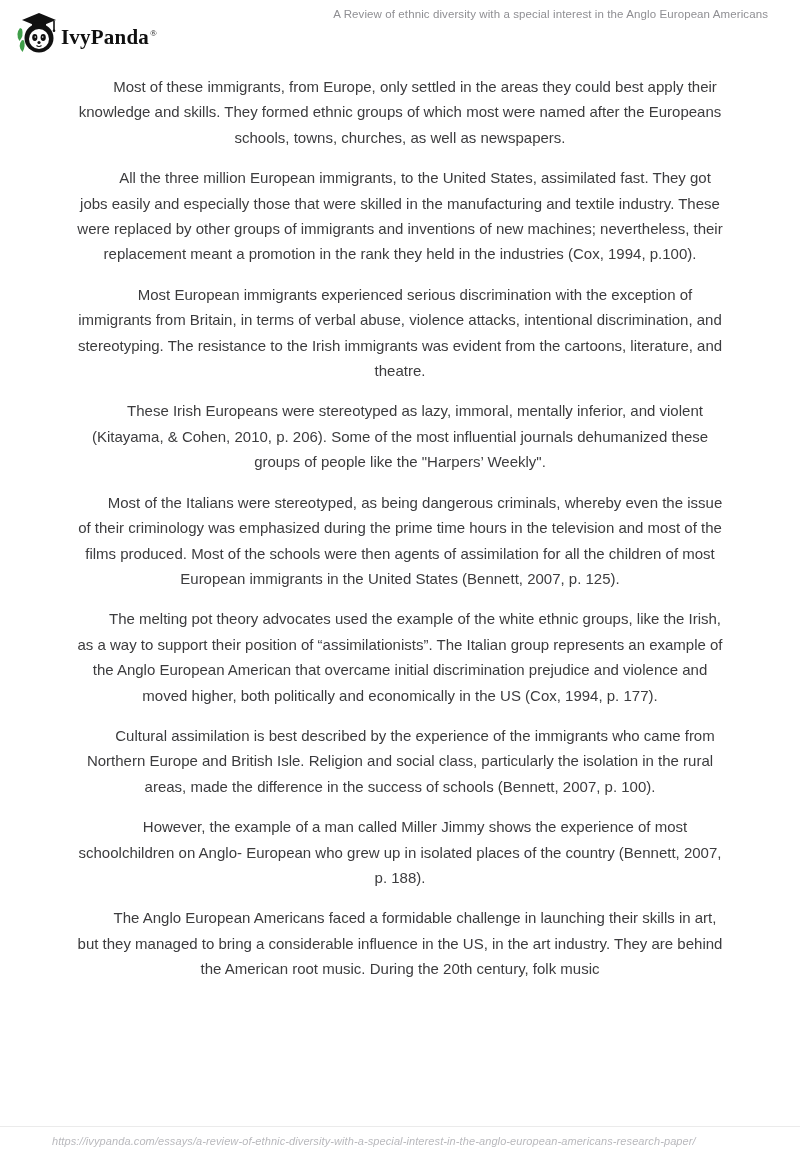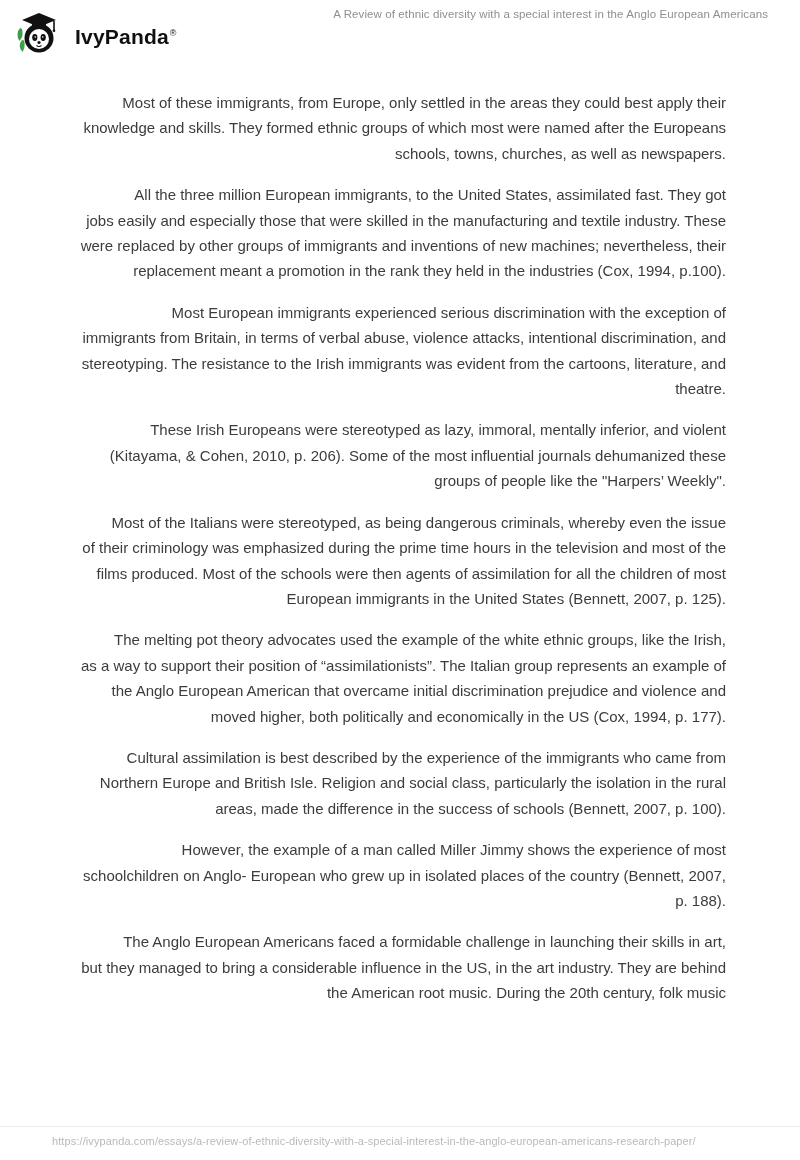--- a/index.html
+++ b/index.html
@@ -21,23 +21,22 @@
     display: flex;
     align-items: flex-start;
   }
   .logo-wrap {
     display: flex;
     align-items: center;
     cursor: pointer;
   }
   .logo-icon { width: 48px; height: 48px; flex: 0 0 auto; }
   .brand {
-    margin-left: 14px;
     margin-top: 8px;
-    font-family: Liberation Sans, sans-serif;
+    font-family: Liberation Serif, serif;
     font-weight: 700;
     font-size: 21px;
     color: #101010;
     letter-spacing: 0.2px;
     white-space: nowrap;
   }
   .brand sup {
     font-size: 9px;
     font-weight: 400;
     vertical-align: super;
@@ -55,38 +54,38 @@
   
   .essay-body {
     padding: 12px 74px 0 74px;
   }
   .essay-body p {
     font-size: 15px;
     line-height: 25.4px;
     color: #3c3c3e;
     text-indent: 30px;
     margin-bottom: 15px;
-    text-align: right;
-    margin-top: 16px;
+    text-align: center;
   }
   
   .footer {
     position: absolute;
     left: 0;
     bottom: 0;
     width: 100%;
     border-top: 1px solid #ebebeb;
     padding: 8px 20px 13px 52px;
     background: #ffffff;
   }
   .footer-url {
     font-size: 11px;
     color: #b9b9bd;
     letter-spacing: 0.1px;
     white-space: nowrap;
+    font-style: italic;
   }
 </style>
 </head>
 <body>
 
 <div class="page">
 
   <div class="header">
     <div class="logo-wrap">
       <span class="logo-icon">

